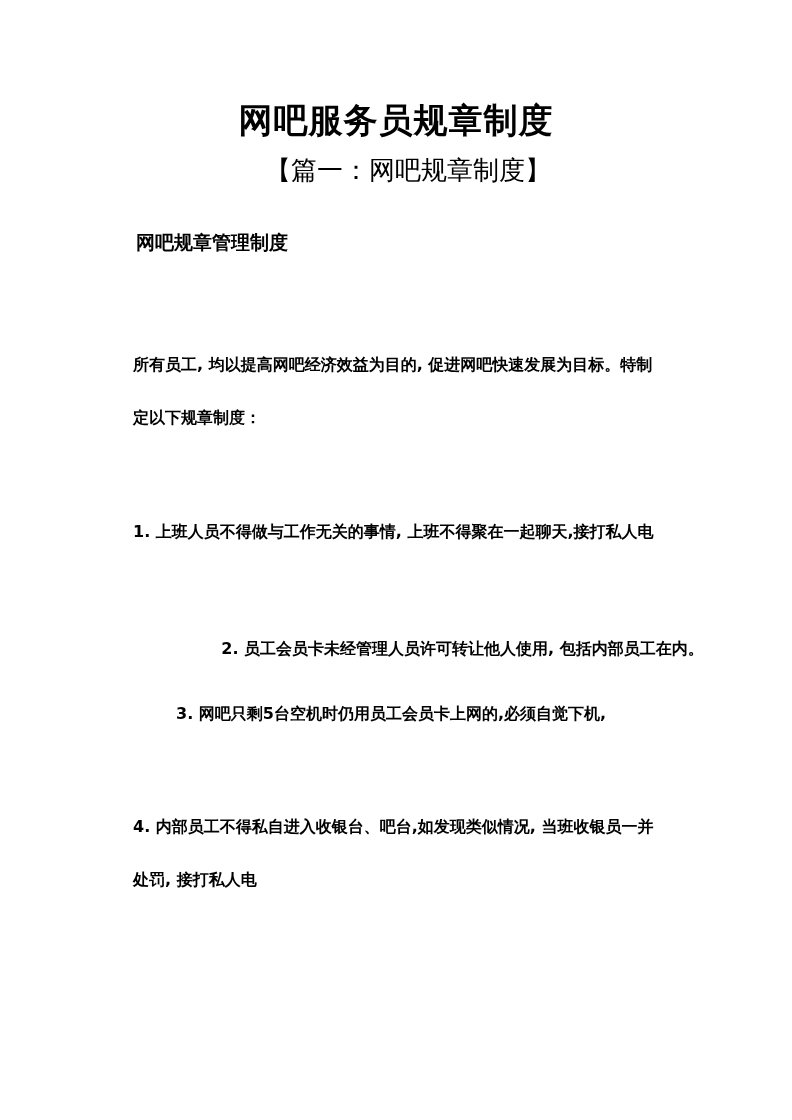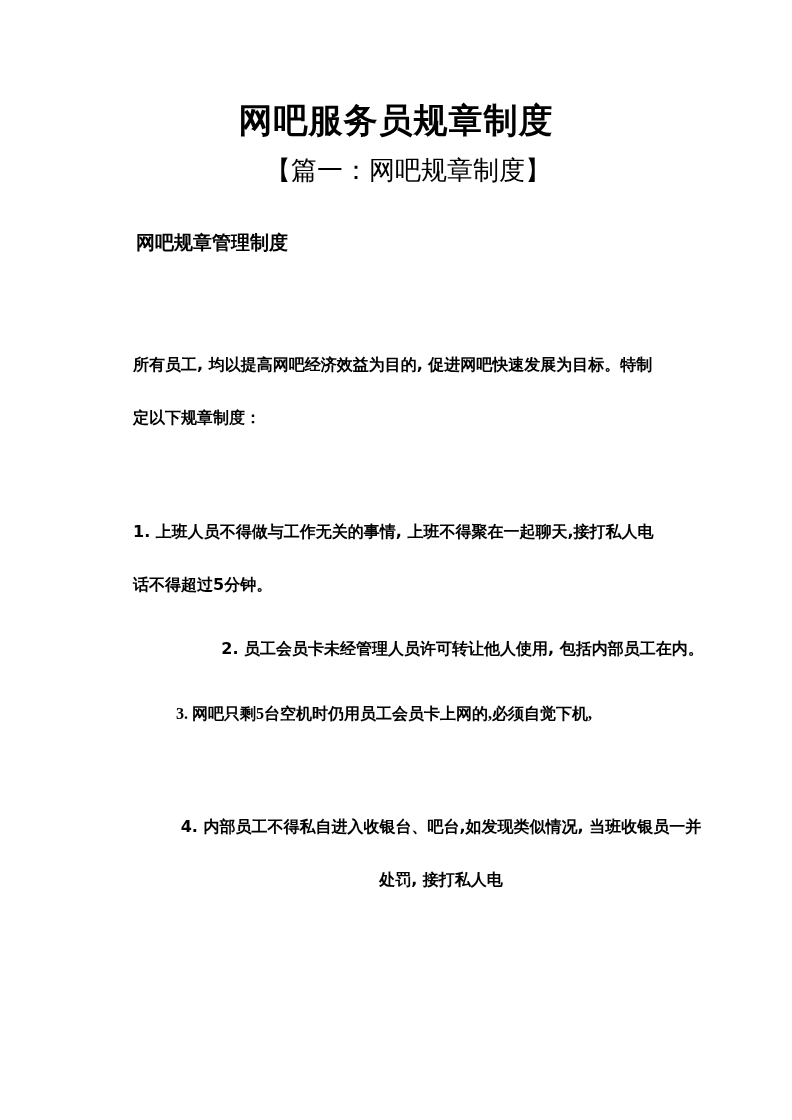--- a/index.html
+++ b/index.html
@@ -78,29 +78,28 @@
 
   <div class="doc-heading">网吧规章管理制度</div>
 
   <div class="block" style="top: 338px;">
     <div class="line">所有员工, 均以提高网吧经济效益为目的, 促进网吧快速发展为目标。特制</div>
     <div class="line">定以下规章制度：</div>
   </div>
 
   <div class="block" style="top: 505px;">
     <div class="line">1. 上班人员不得做与工作无关的事情, 上班不得聚在一起聊天,接打私人电</div>
-    <div class="line">话不得超过5分钟。</div>
   </div>
 
   <div class="block indented" style="top: 622px; text-align: center;">
     <div class="line">2. 员工会员卡未经管理人员许可转让他人使用, 包括内部员工在内。</div>
   </div>
 
-  <div class="block indented" style="top: 687px; font-family: Liberation Serif, serif;">
+  <div class="block indented" style="top: 687px;">
     <div class="line">3. 网吧只剩5台空机时仍用员工会员卡上网的,必须自觉下机,</div>
   </div>
 
-  <div class="block" style="top: 800px; text-align: center;">
+  <div class="block" style="top: 800px;">
     <div class="line">4. 内部员工不得私自进入收银台、吧台,如发现类似情况, 当班收银员一并</div>
     <div class="line">处罚, 接打私人电</div>
   </div>
 
 </div>
 
 </body></html>

